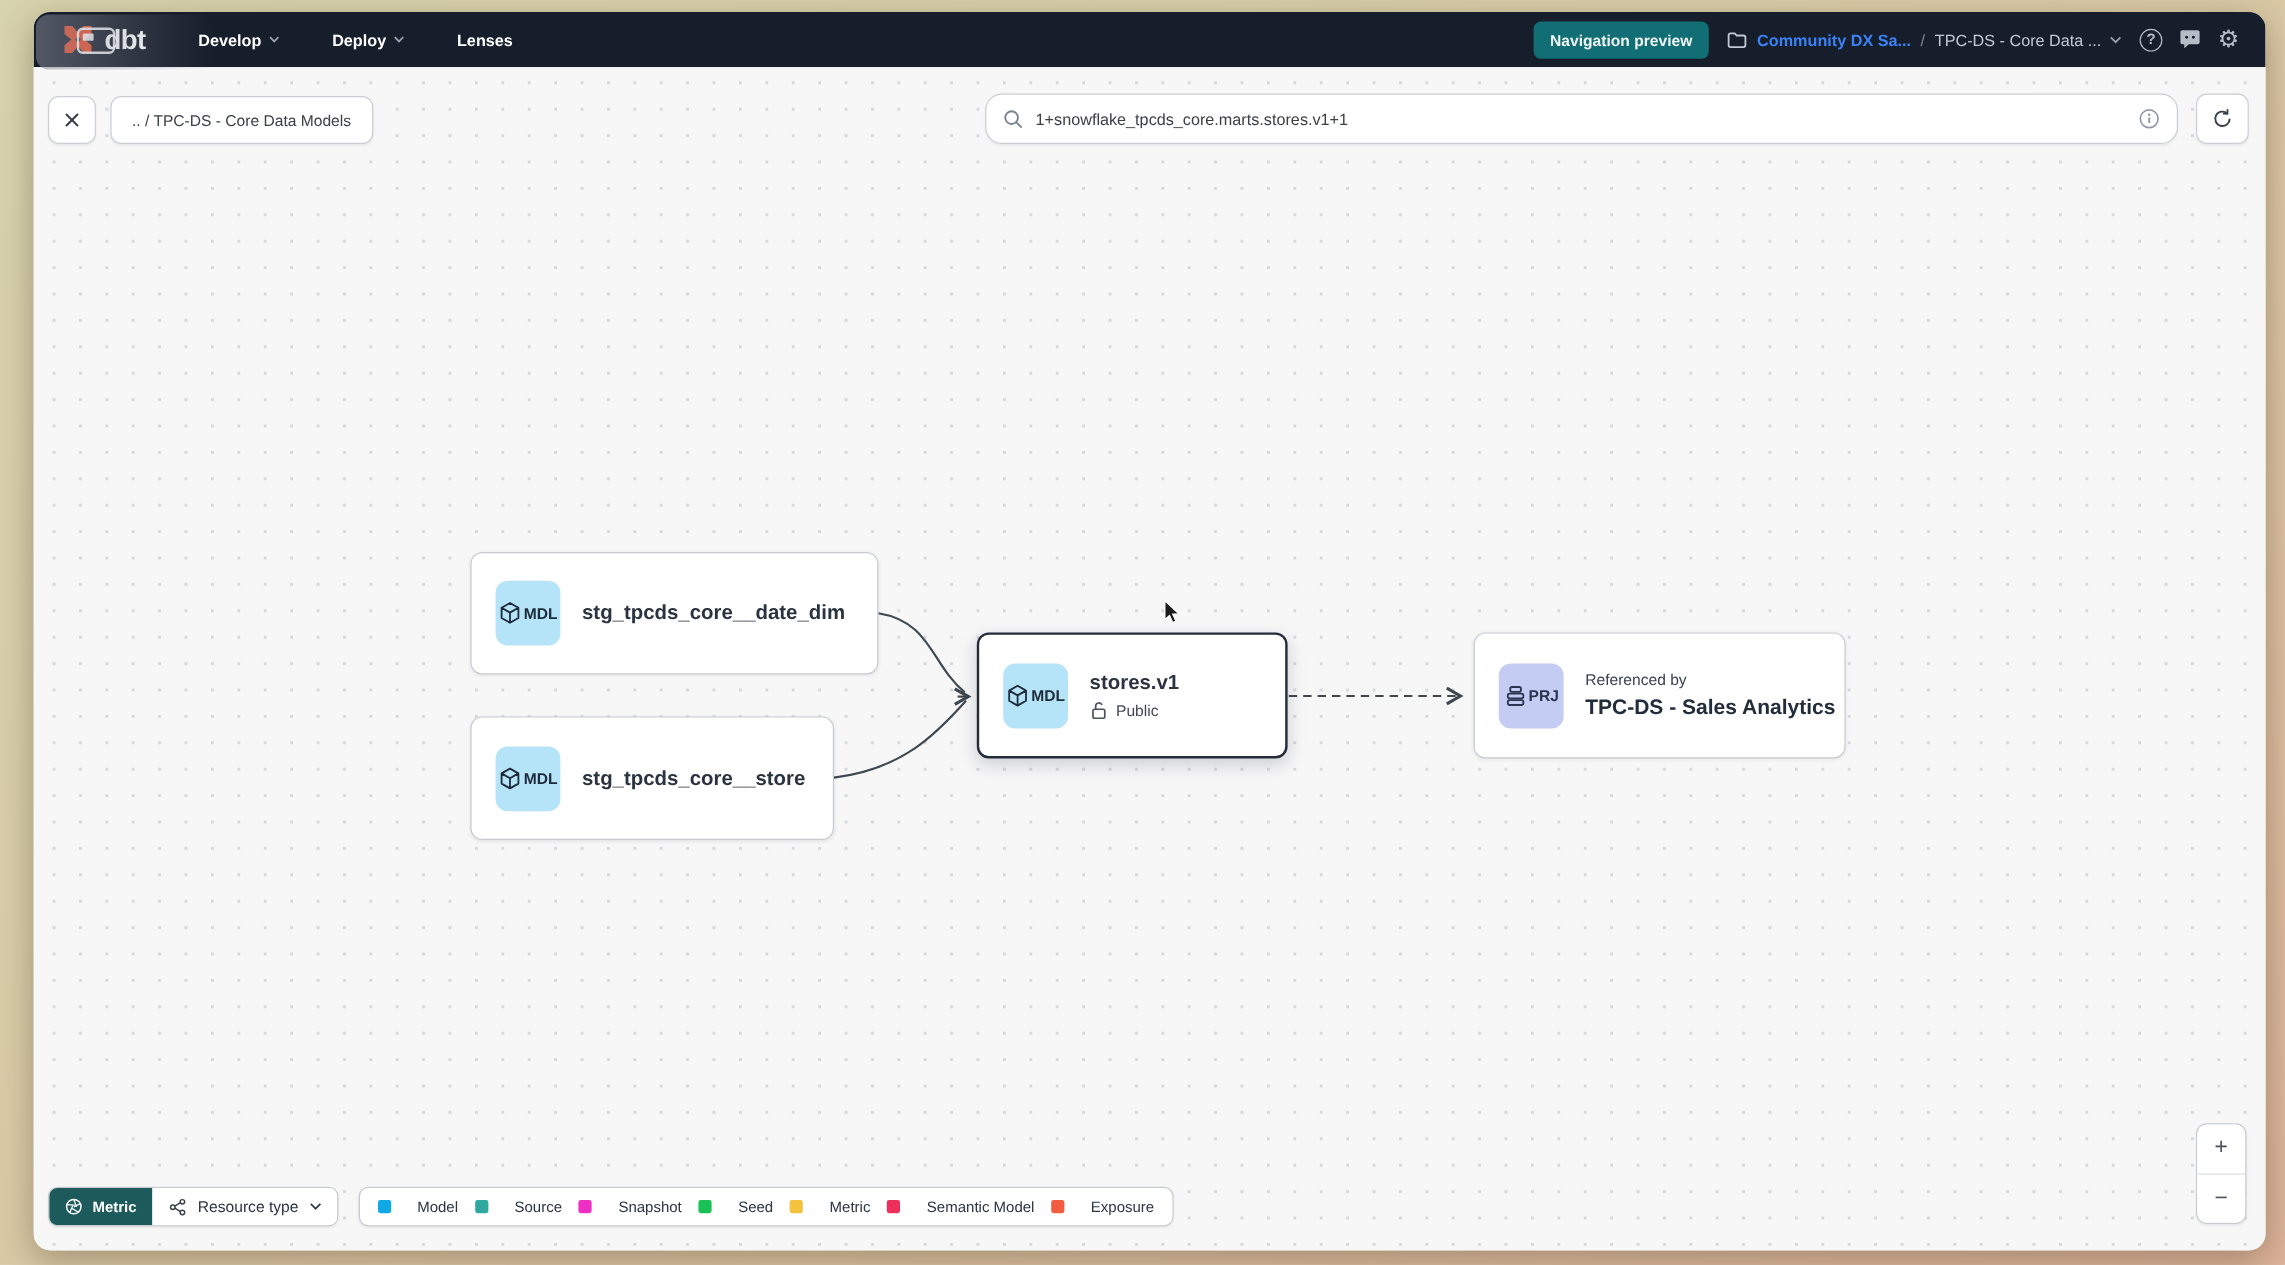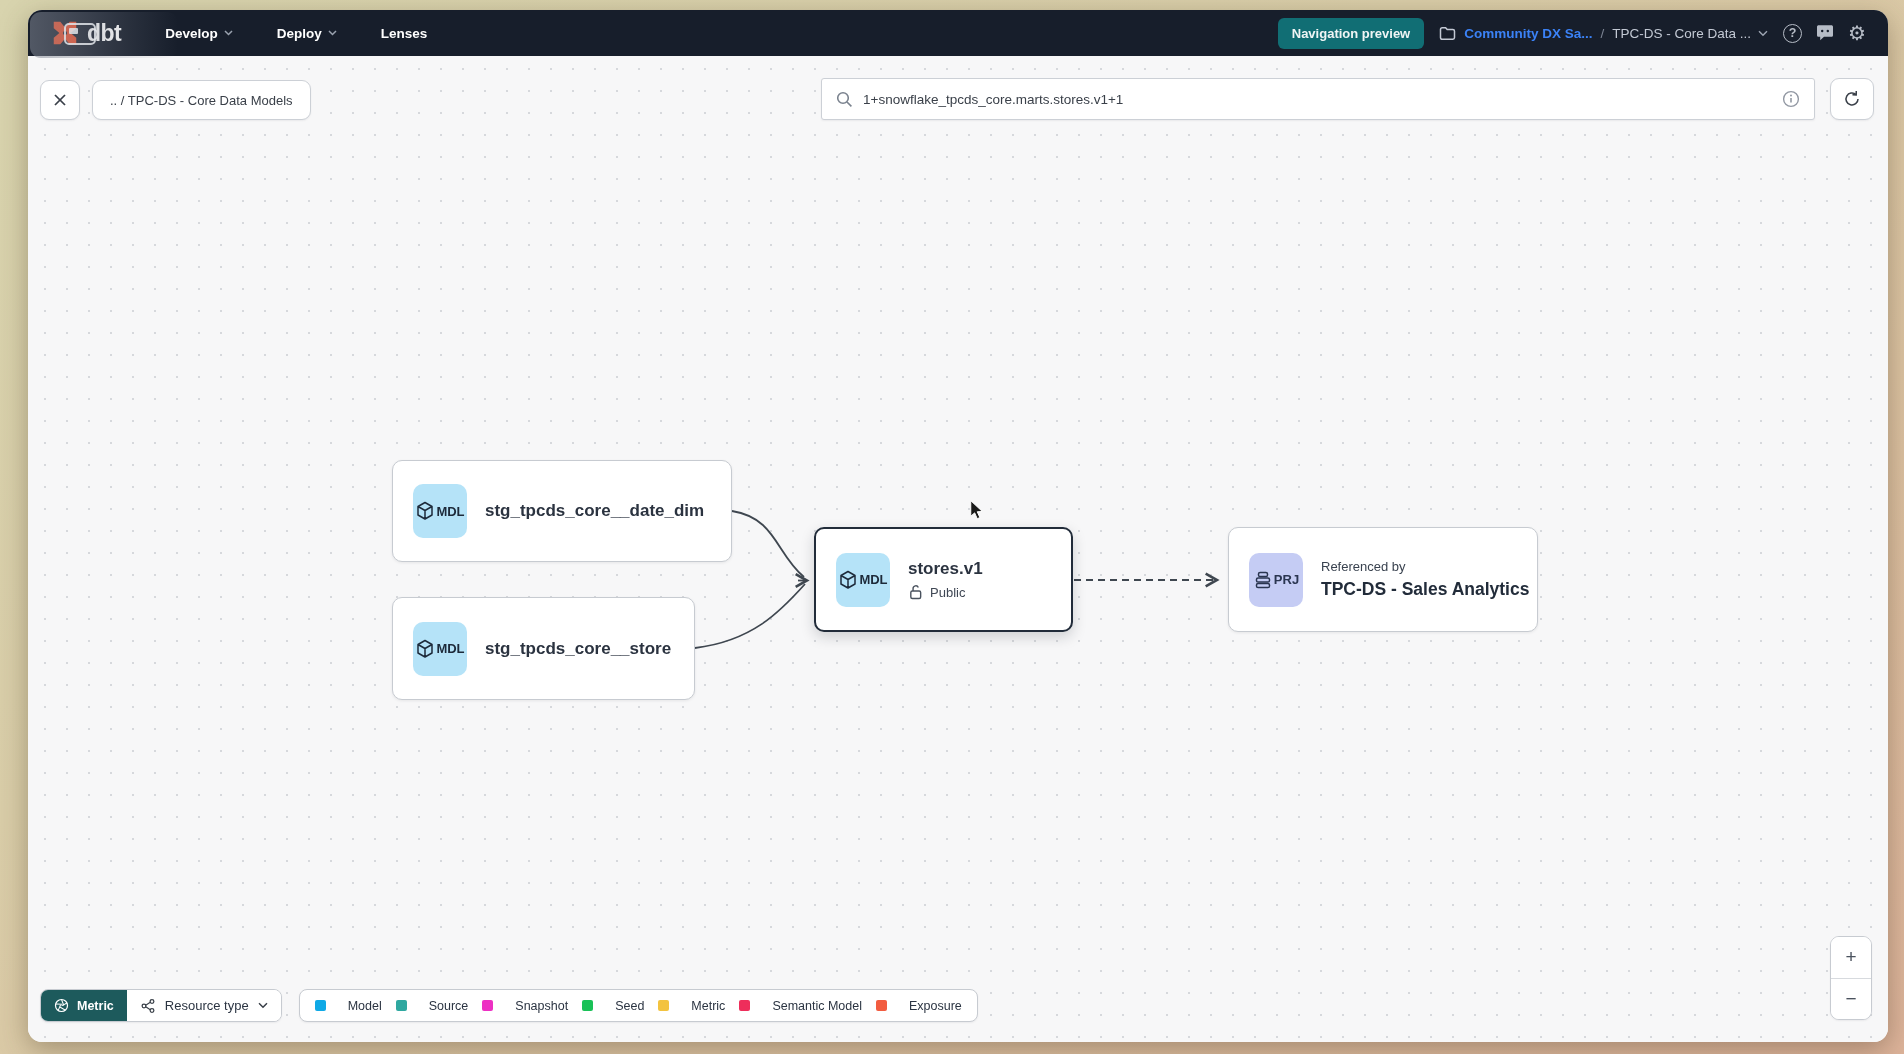--- a/index.html
+++ b/index.html
@@ -45,21 +45,21 @@
     background-size:22px 22px; background-position:6px 2px; }
 
   .btn-sq { position:absolute; background:#fff; border:1px solid #ccd0d6; border-radius:9px;
     display:flex; align-items:center; justify-content:center;
     box-shadow:0 1px 2px rgba(16,24,40,.06); cursor:pointer; }
   .close-btn  { left:12px; top:24px; width:40px; height:40px; }
   .path-chip  { position:absolute; left:64px; top:24px; height:40px; padding:0 17px;
     background:#fff; border:1px solid #ccd0d6; border-radius:9px; display:flex; align-items:center;
     font-size:13px; color:#3a4049; box-shadow:0 1px 2px rgba(16,24,40,.06); cursor:pointer; }
   .searchbar { position:absolute; left:793px; top:22px; width:994px; height:42px;
-    background:#fff; border:1px solid #ccd0d6; border-radius:3px;
+    background:#fff; border:1px solid #ccd0d6; border-radius:14px;
     display:flex; align-items:center; padding:0 14px; gap:10px; box-shadow:0 1px 2px rgba(16,24,40,.06); }
   .searchbar input { flex:1; border:none; outline:none; font-size:13.5px; color:#3a4049;
     font-family:"Liberation Sans", sans-serif; background:transparent; }
   .refresh-btn { left:1802px; top:22px; width:44px; height:42px; }
 
   
   .node { position:absolute; background:#fff; border:1.5px solid #c7cbd1; border-radius:10px;
     display:flex; align-items:center; gap:18px; padding:0 20px;
     box-shadow:0 1px 3px rgba(20,28,40,.08); cursor:pointer; }
   .node.selected { border:2px solid #222c3a; box-shadow:0 5px 14px rgba(20,28,40,.18); }

